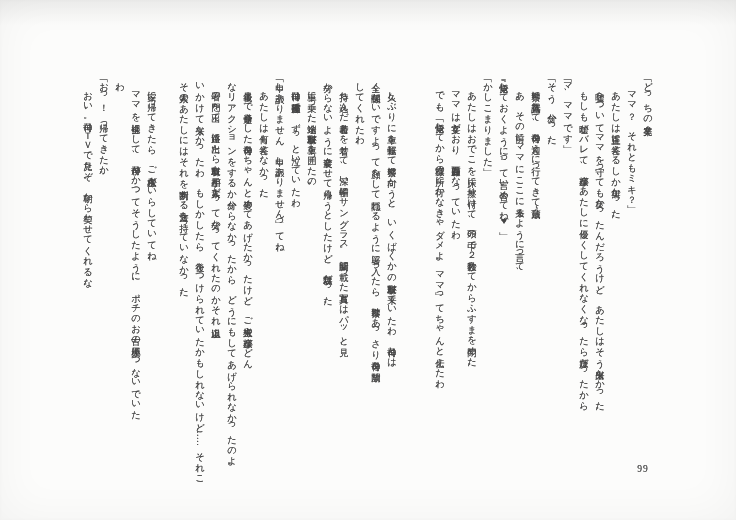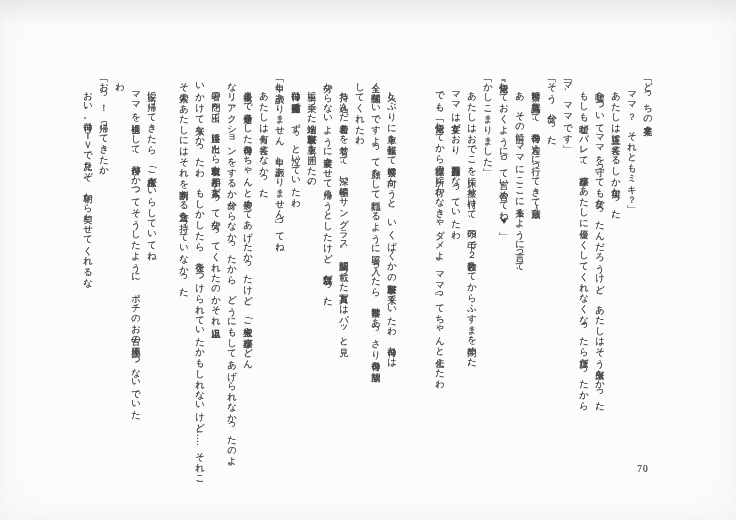--- a/index.html
+++ b/index.html
@@ -83,14 +83,14 @@
       <div class="tl">なリアクションをするか分からなかったから、どうにもしてあげられなかったのよ。</div>
       <div class="tl in">署の門を出て、道路に出たら取材班も相手が素人だって分かってくれたのかそれ以上追</div>
       <div class="tl">いかけて来なかったわ。もしかしたら、後をつけられていたかもしれないけど……それこ</div>
       <div class="tl">そ素人のあたしにはそれを判断する方法を持っていなかった。</div>
       <div class="tl in g1">家に帰ってきたら、ご主人様がいらしていてね。</div>
       <div class="tl in">ママを全裸にして、伸司がかつてそうしたように、ポチのお古の犬小屋につないでいた</div>
       <div class="tl">わ。</div>
       <div class="tl">「おっ！　帰ってきたか。</div>
       <div class="tl in">おい、伸司。ＴＶで見たぞ。朝から笑わせてくれるな。</div>
     </div>
-  <div class="page-number">70</div>
+  <div class="page-number">99</div>
 </div>
 
 </body></html>

